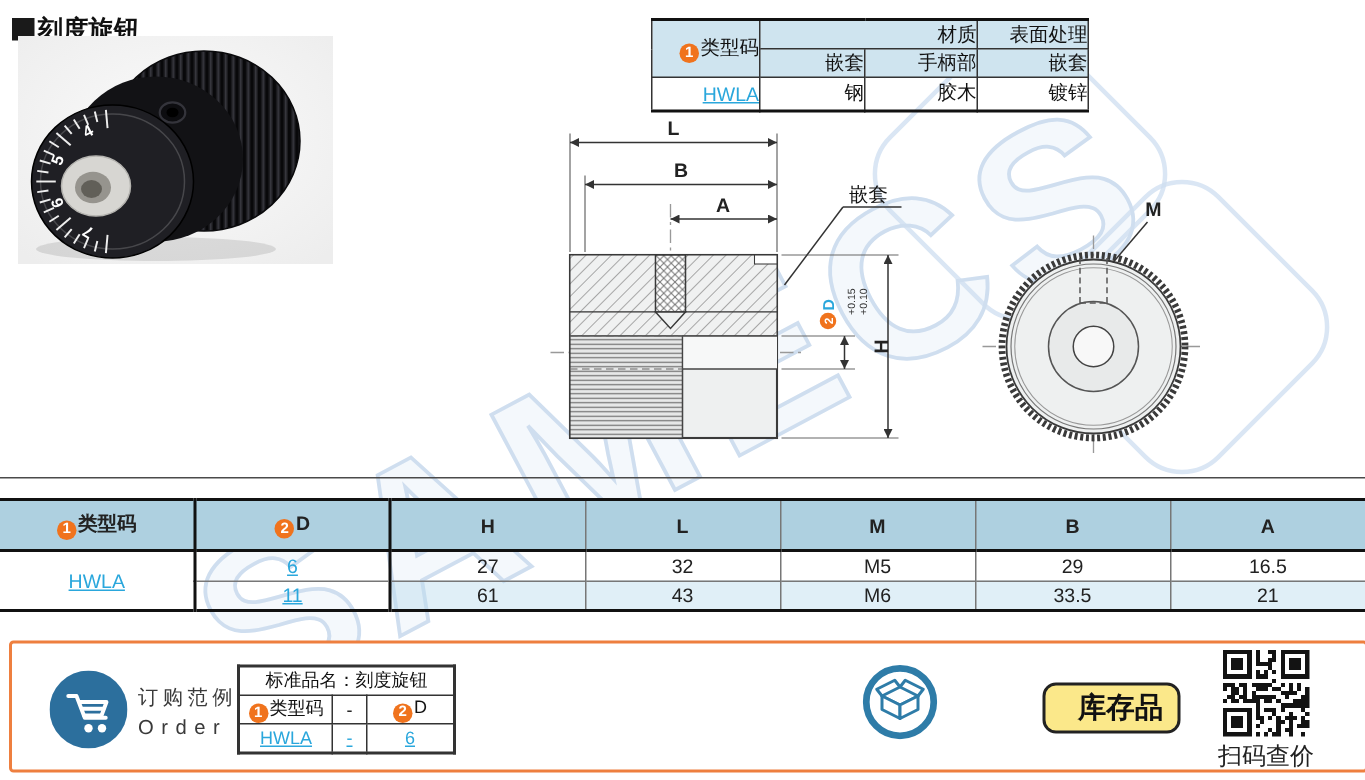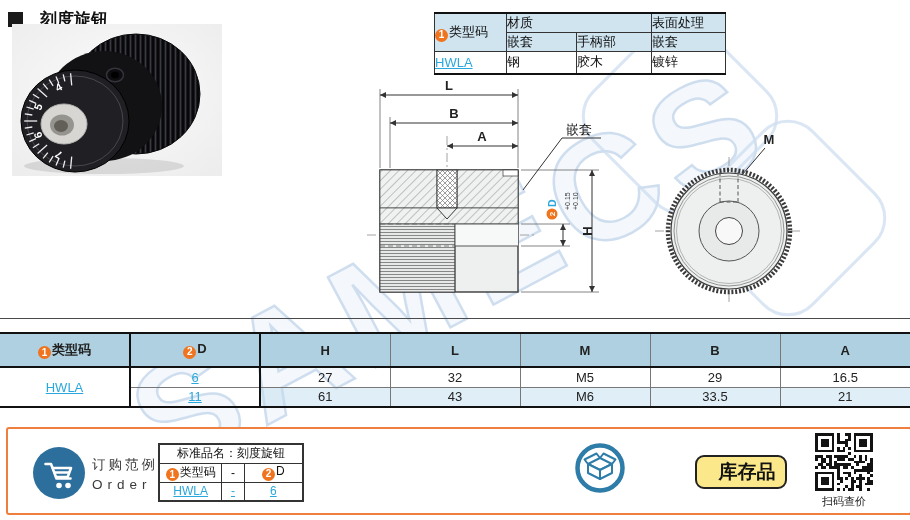--- a/index.html
+++ b/index.html
@@ -17,29 +17,29 @@
     color:rgba(205,223,241,0.22);
     -webkit-text-stroke:2.5px #cfdeef;
   }
   .wm-link { position:absolute; border:3px solid rgba(206,222,240,0.75); border-radius:36px; }
   .wm-link.a { left:600px; top:36px;  width:160px; height:160px; transform:rotate(45deg); }
   .wm-link.b { left:708px; top:138px; width:160px; height:160px; transform:rotate(45deg); }
 
   .layer { position:absolute; z-index:1; }
 
   
-  .title-bar { left:8px; top:8px; display:flex; align-items:center; gap:17px; }
+  .title-bar { left:8px; top:8px; display:flex; align-items:center; gap:2px; }
   .title-square { width:15px; height:15px; background:#1a1a1a; display:inline-block; }
   .title-text { font-size:17px; font-weight:bold; color:#111; }
 
   
   table { border-collapse:collapse; table-layout:fixed; }
   .spec { left:434px; top:12px; position:absolute;
           border-top:2px solid #111; border-bottom:2px solid #111; }
-  .spec th, .spec td { border:1px solid #333; font-weight:normal; text-align:left;
+  .spec th, .spec td { border:1px solid #333; font-weight:normal; text-align:right;
                        font-size:13px; color:#111; }
   .spec th { background:#cfe4ef; height:19px; }
   .spec tr:nth-child(2) th { height:17px; }
   .spec td { height:22px; background:transparent; }
   .blue { color:#2aa7dc !important;text-decoration:underline; }
 
   
   .nc { display:inline-flex; width:13px; height:13px; border-radius:50%;
         background:#f0731d; color:#fff; font-size:10px; font-weight:bold;
         align-items:center; justify-content:center; margin-right:1px;
@@ -69,21 +69,21 @@
   .order-cn { font-size:13.5px; letter-spacing:3px; color:#3a3a3a; }
   .order-en { font-size:13.5px; letter-spacing:5px; color:#3a3a3a; margin-top:3px; }
   .ord { position:absolute; left:150px; top:14px; width:146px;
          border:2px solid #333; }
   .ord td { border:1px solid #333; text-align:center; font-size:12px; height:19px; color:#111; }
   .ord col.c1 { width:62px; } .ord col.c2 { width:22px; } .ord col.c3 { width:58px; }
   .stock-badge { left:687px; top:26px; width:92px; height:34px;
                  background:#fbe88a; border:2px solid #222; border-radius:9px;
                  display:flex; align-items:center; justify-content:center;
                  font-size:19px; font-weight:bold; color:#111;padding-left:12px; }
-  .qr-caption { left:799px; top:65px; width:74px; text-align:center; font-size:11px; color:#222; }
+  .qr-caption { left:799px; top:65px; width:74px; text-align:center; font-size:16px; color:#222; }
 
   svg text { font-family:"Liberation Sans","DejaVu Sans",sans-serif; }
 </style>
 </head>
 <body>
 
 <div class="page">
 
   <div class="wm-layer">
     <div class="wm-link a"></div>

